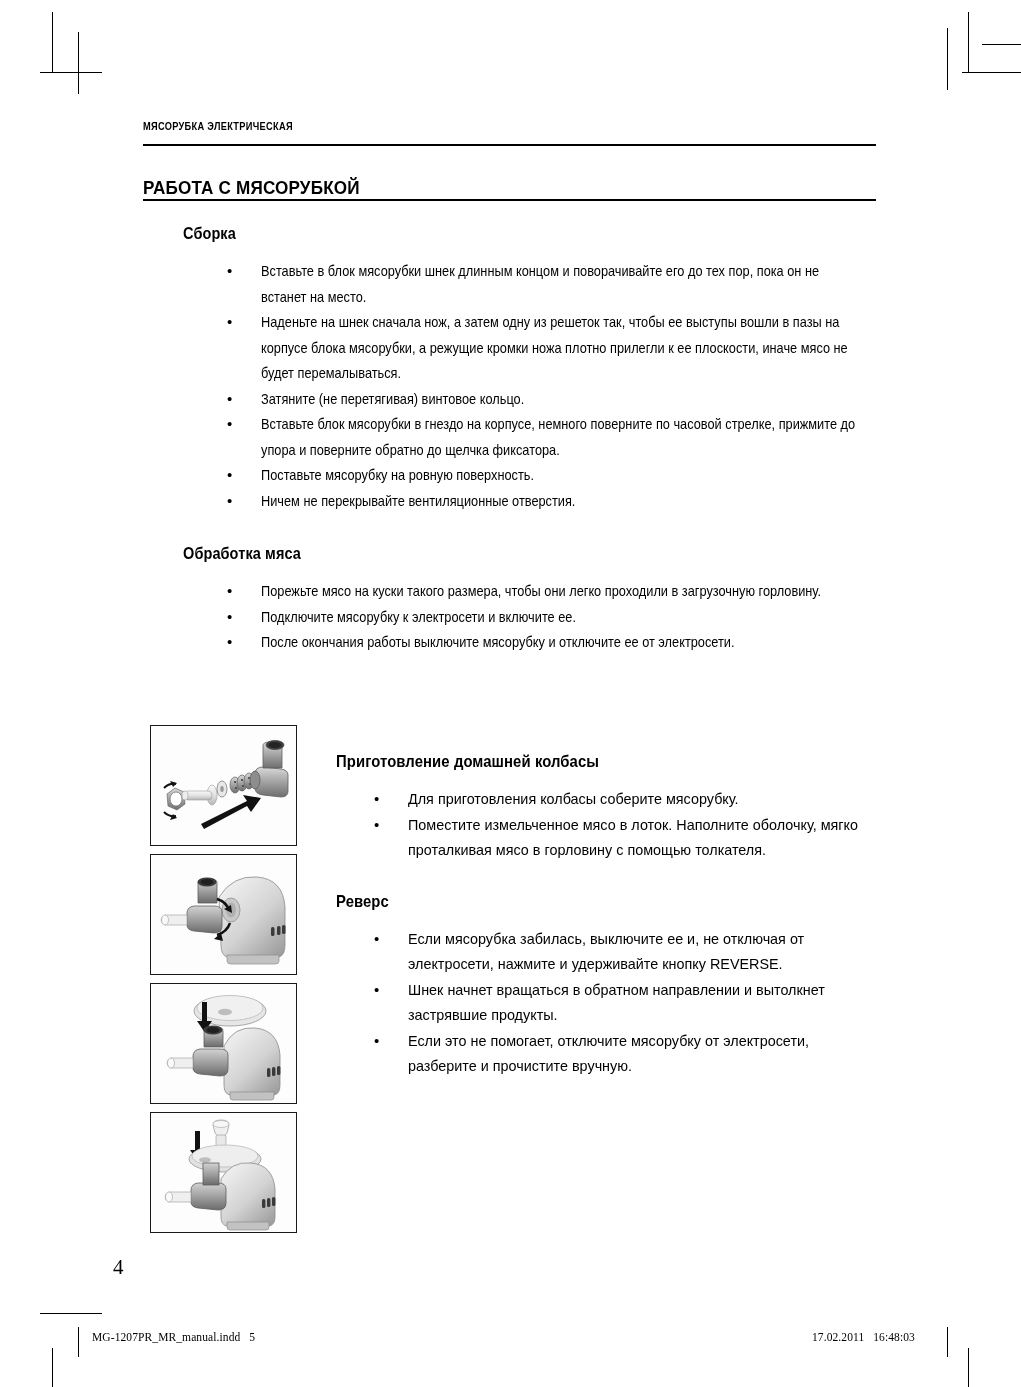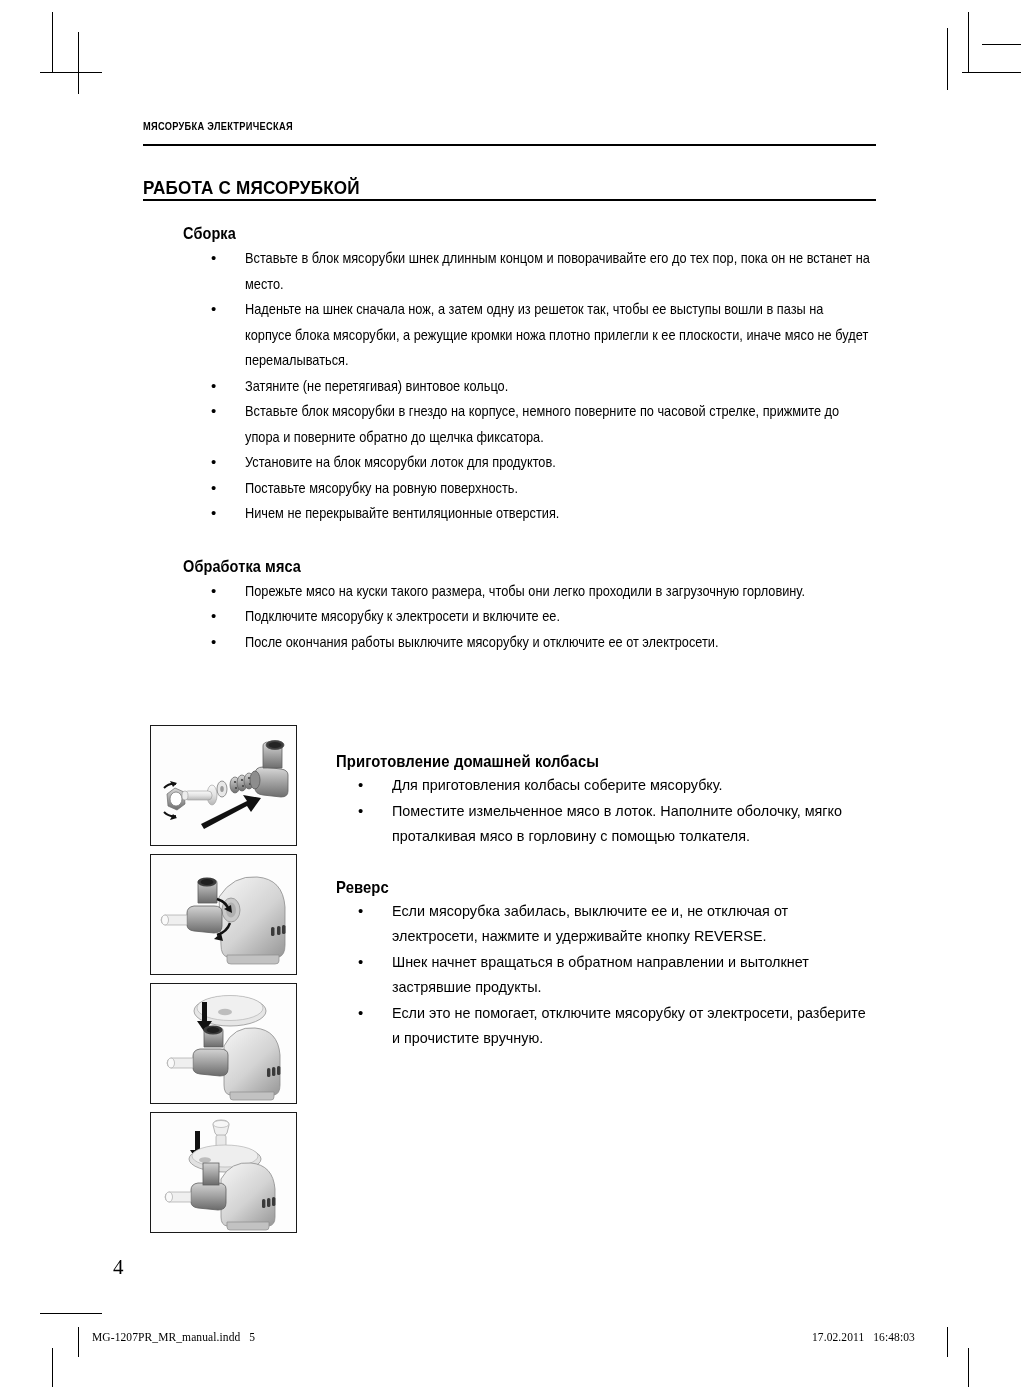--- a/index.html
+++ b/index.html
@@ -65,21 +65,21 @@
     font-size:16.5px;
     font-weight:bold;
     letter-spacing:0.1px;
     transform:scaleX(0.88);
     transform-origin:left center;
   }
   .colA .grp2{margin-top:30px;}
 
   ul.bl{
     list-style:none;
-    margin:0;padding:0;
+    margin:16px;padding:0;
   }
   ul.bl li{
     position:relative;
     padding-left:62px;
     font-size:14.6px;
     line-height:25.5px;
     margin:0;
   }
   ul.bl li .btxt{
     display:block;
@@ -200,23 +200,20 @@
           <span class="btxt">Вставьте в блок мясорубки шнек длинным концом и поворачивайте его до тех пор, пока он не встанет на место.</span>
         </li>
       <li>
           <span class="btxt">Наденьте на шнек сначала нож, а затем одну из решеток так, чтобы ее выступы вошли в пазы на корпусе блока мясорубки, а режущие кромки ножа плотно прилегли к ее плоскости, иначе мясо не будет перемалываться.</span>
         </li>
       <li>
           <span class="btxt">Затяните (не перетягивая) винтовое кольцо.</span>
         </li>
       <li>
           <span class="btxt">Вставьте блок мясорубки в гнездо на корпусе, немного поверните по часовой стрелке, прижмите до упора и поверните обратно до щелчка фиксатора.</span>
-        </li>
-      <li>
-          <span class="btxt">Установите на блок мясорубки лоток для продуктов.</span>
         </li>
       <li>
           <span class="btxt">Поставьте мясорубку на ровную поверхность.</span>
         </li>
       <li>
           <span class="btxt">Ничем не перекрывайте вентиляционные отверстия.</span>
         </li>
     </ul>
 
     <div class="grp2">

